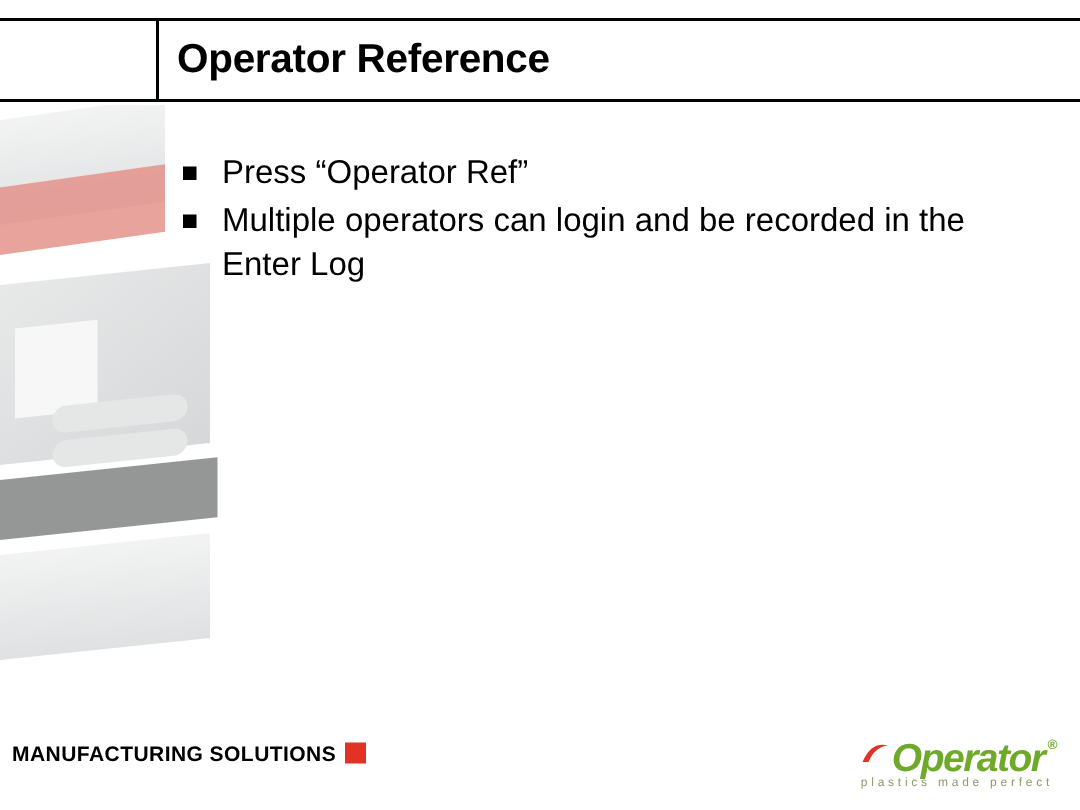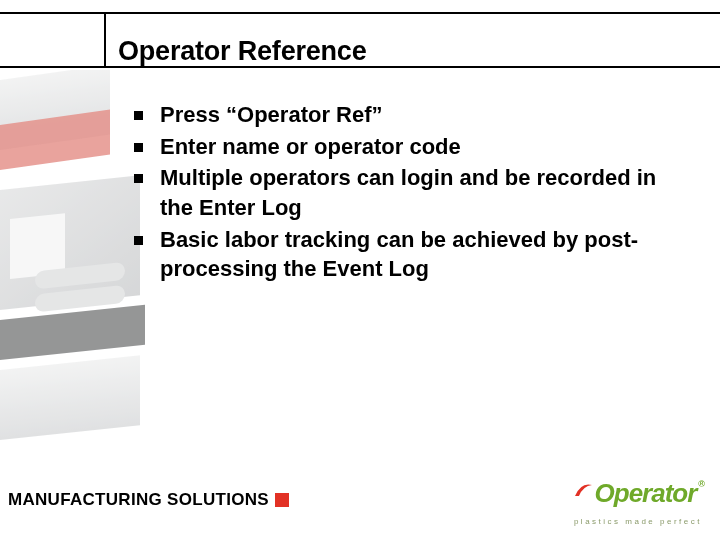--- a/index.html
+++ b/index.html
@@ -54,30 +54,28 @@
   }
 
   .title {
     position: absolute;
     top: 24px;
     left: 118px;
     font-size: 27px;
     font-weight: bold;
     color: #000;
     letter-spacing: -0.2px;
-    margin-top: 12px;
   }
 
   .content {
     position: absolute;
     top: 100px;
-    left: 128px;
+    left: 116px;
     width: 560px;
     z-index: 2;
-    font-weight: bold;
   }
   .content ul {
     list-style: none;
   }
   .content li {
     position: relative;
     padding-left: 32px;
     font-size: 22px;
     line-height: 1.35;
     color: #000;
@@ -95,21 +93,21 @@
 
   .footer-tag {
     position: absolute;
     left: 0;
     bottom: 30px;
     display: flex;
     align-items: center;
     z-index: 3;
   }
   .footer-tag .txt {
-    font-size: 17px;
+    font-size: 14px;
     font-weight: bold;
     letter-spacing: 0.3px;
     padding-left: 8px;
     padding-right: 6px;
     color: #000;
   }
   .footer-tag .red-sq {
     width: 14px;
     height: 14px;
     background: #e23125;
@@ -146,21 +144,21 @@
     vertical-align: top;
     position: relative;
     top: -2px;
     left: 2px;
     color: #6fa92a;
   }
   .brand .tag {
     font-size: 8px;
     letter-spacing: 2.5px;
     color: #8a9a6a;
-    margin-top: 12px;
+    margin-top: 0px;
   }
 
   
   .tl-block {
     position: absolute;
     left: 0;
     top: 14px;
     width: 104px;
     height: 52px;
     background: #fff;
@@ -197,23 +195,21 @@
   <div class="tl-block"></div>
   <div class="top-rule"></div>
   <div class="vert-rule"></div>
   <div class="title-rule"></div>
 
   <div class="title">Operator Reference</div>
 
   <div class="content">
     <ul>
       <li>Press “Operator Ref”</li>
-      <li>Enter name or operator code</li>
       <li>Multiple operators can login and be recorded in the Enter Log</li>
-      <li>Basic labor tracking can be achieved by post-processing the Event Log</li>
     </ul>
   </div>
 
   <div class="footer-tag">
     <span class="txt">MANUFACTURING SOLUTIONS</span>
     <span class="red-sq"></span>
   </div>
 
   <div class="brand">
     <div class="logo">

